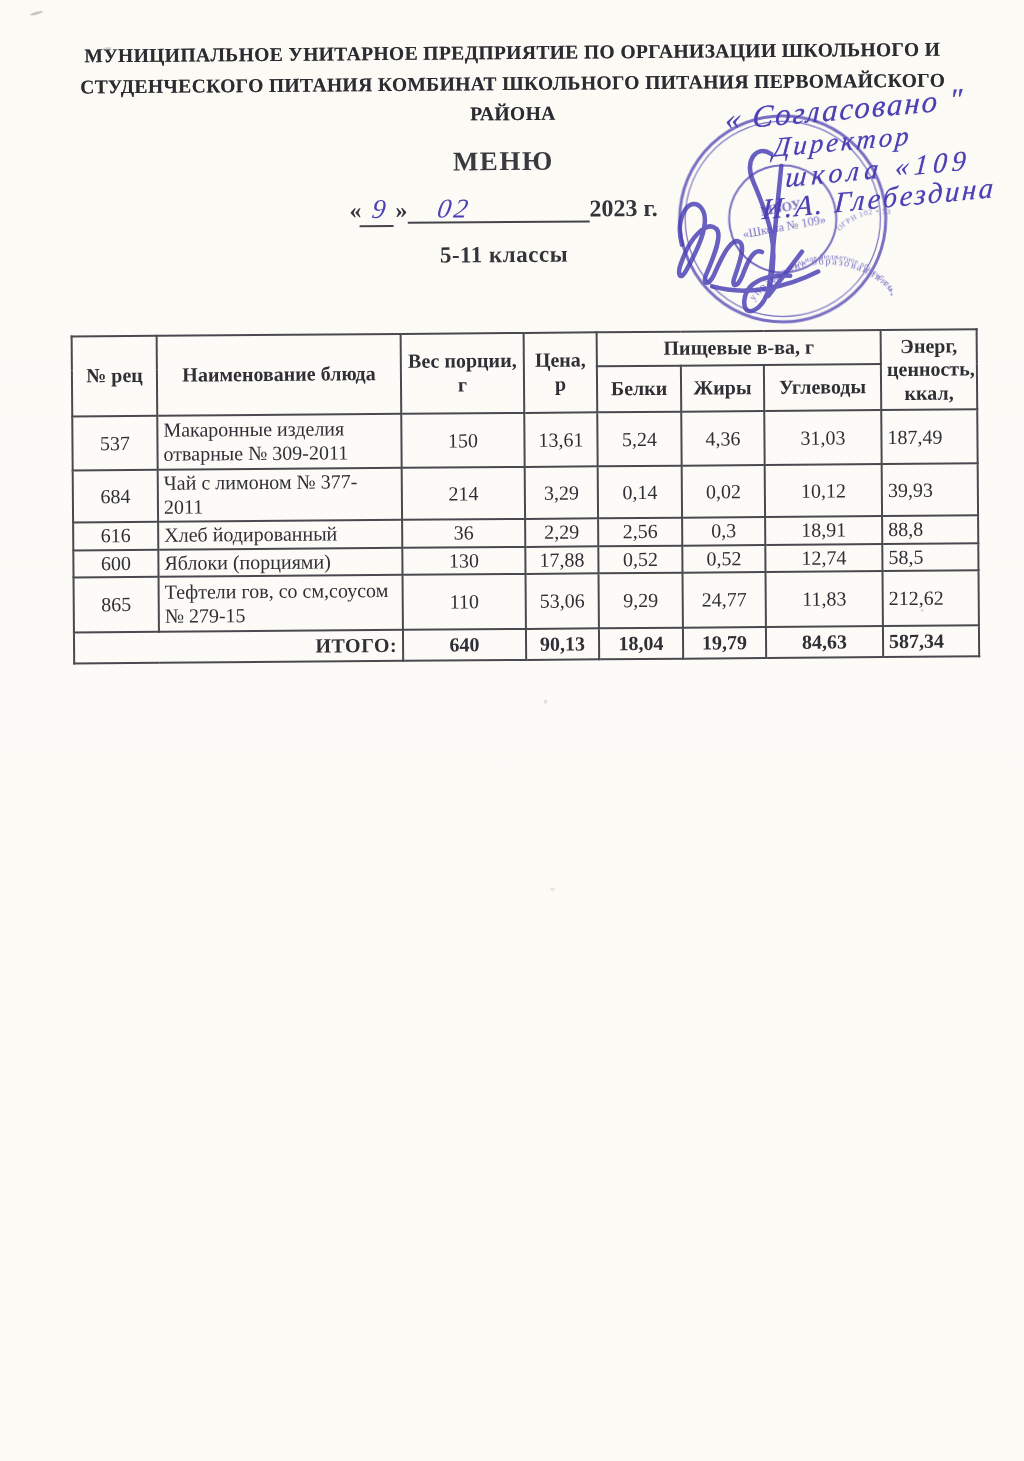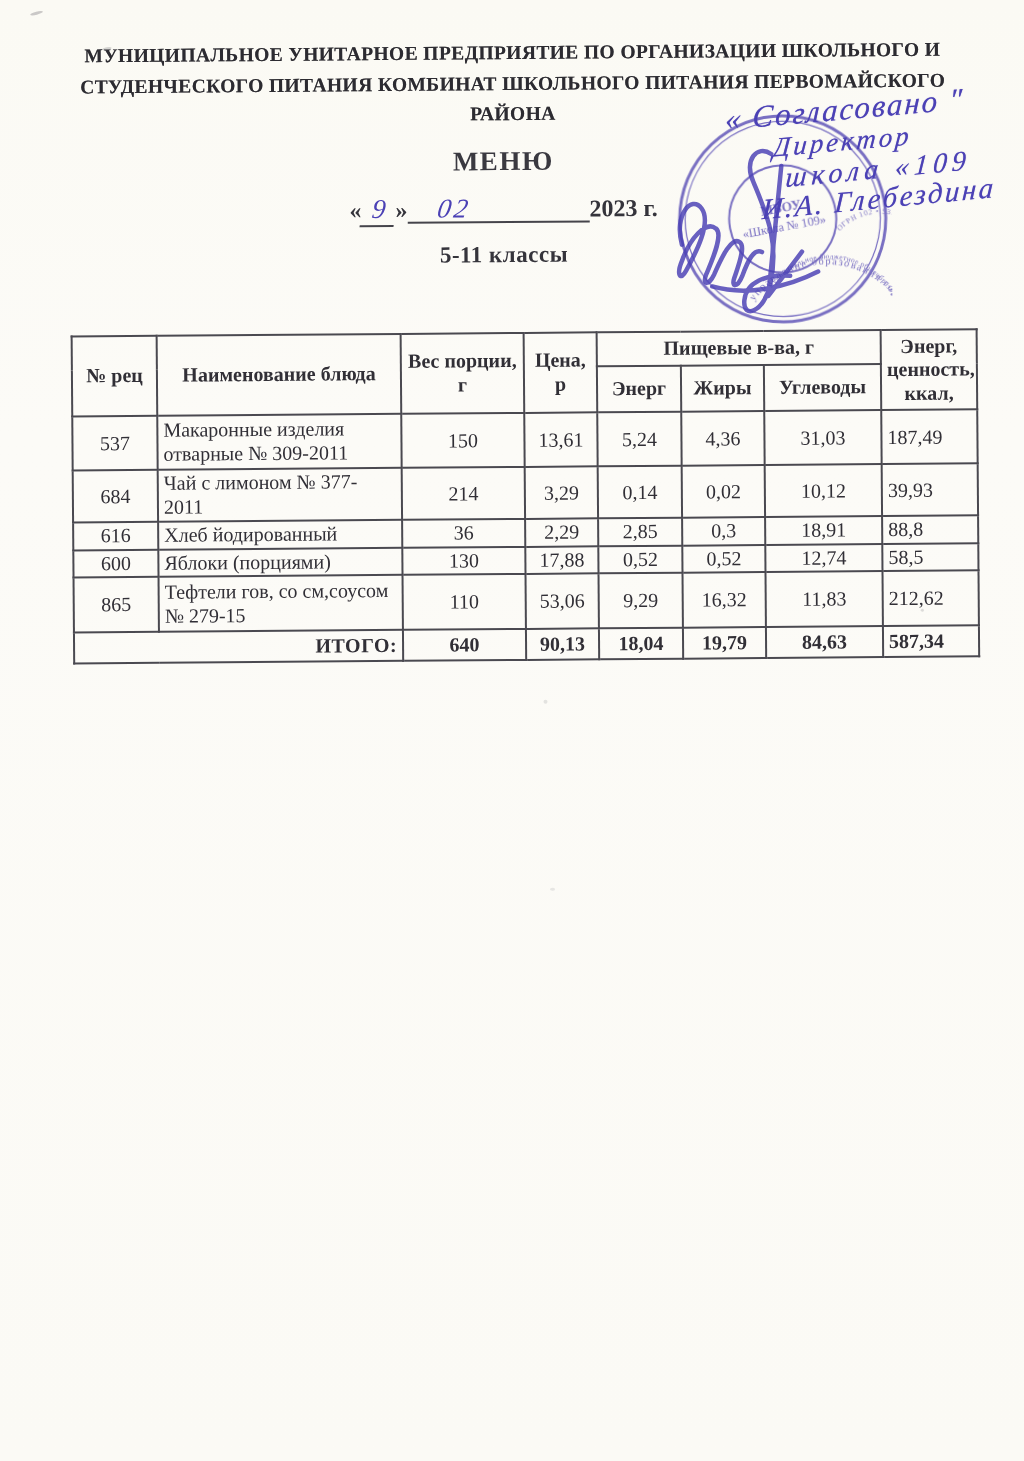--- a/index.html
+++ b/index.html
@@ -183,21 +183,21 @@
       <thead>
         <tr class="hr-top">
           <th rowspan="2">№ рец</th>
           <th rowspan="2">Наименование блюда</th>
           <th rowspan="2" class="h-weight">Вес порции, г</th>
           <th rowspan="2" class="h-price">Цена, р</th>
           <th colspan="3">Пищевые в-ва, г</th>
           <th rowspan="2">Энерг, ценность, ккал,</th>
         </tr>
         <tr class="hr-bot">
-          <th>Энерг</th>
+          <th>Белки</th>
           <th>Жиры</th>
           <th>Углеводы</th>
         </tr>
       </thead>
       <tbody>
         <tr class="r1">
           <td class="c-num">537</td>
           <td class="c-name">Макаронные изделия отварные № 309-2011</td>
           <td class="c-weight">150</td>
           <td class="c-price">13,61</td>
@@ -214,42 +214,42 @@
           <td class="c-protein">0,14</td>
           <td class="c-fat">0,02</td>
           <td class="c-carbs">10,12</td>
           <td class="c-energy">39,93</td>
         </tr>
         <tr class="r3">
           <td class="c-num">616</td>
           <td class="c-name">Хлеб йодированный</td>
           <td class="c-weight">36</td>
           <td class="c-price">2,29</td>
-          <td class="c-protein">2,85</td>
+          <td class="c-protein">2,56</td>
           <td class="c-fat">0,3</td>
           <td class="c-carbs">18,91</td>
           <td class="c-energy">88,8</td>
         </tr>
         <tr class="r4">
           <td class="c-num">600</td>
           <td class="c-name">Яблоки (порциями)</td>
           <td class="c-weight">130</td>
           <td class="c-price">17,88</td>
           <td class="c-protein">0,52</td>
           <td class="c-fat">0,52</td>
           <td class="c-carbs">12,74</td>
           <td class="c-energy">58,5</td>
         </tr>
         <tr class="r5">
           <td class="c-num">865</td>
           <td class="c-name">Тефтели гов, со см,соусом № 279-15</td>
           <td class="c-weight">110</td>
           <td class="c-price">53,06</td>
           <td class="c-protein">9,29</td>
-          <td class="c-fat">16,32</td>
+          <td class="c-fat">24,77</td>
           <td class="c-carbs">11,83</td>
           <td class="c-energy">212,62</td>
         </tr>
         <tr class="rt">
           <td colspan="2" class="c-total-label">ИТОГО:</td>
           <td class="c-weight">640</td>
           <td class="c-price">90,13</td>
           <td class="c-protein">18,04</td>
           <td class="c-fat">19,79</td>
           <td class="c-carbs">84,63</td>

